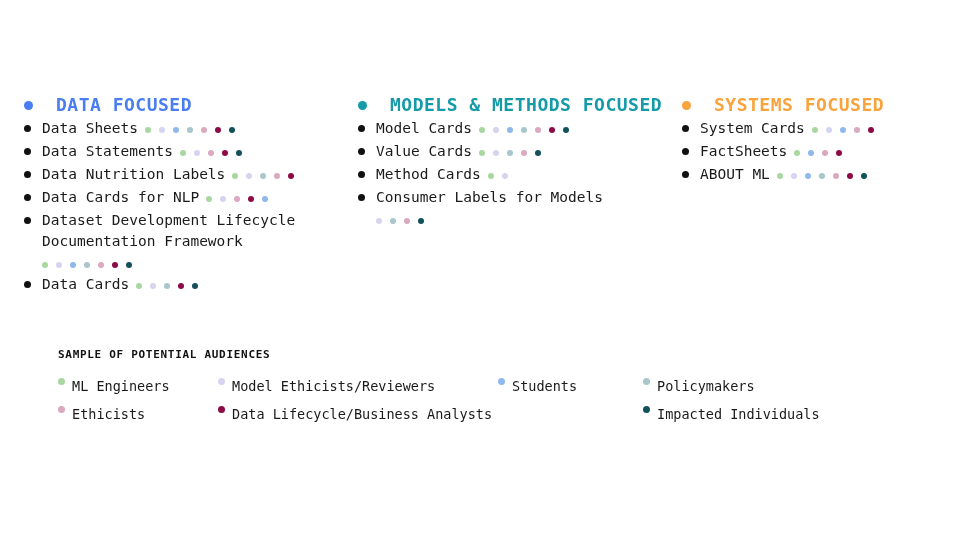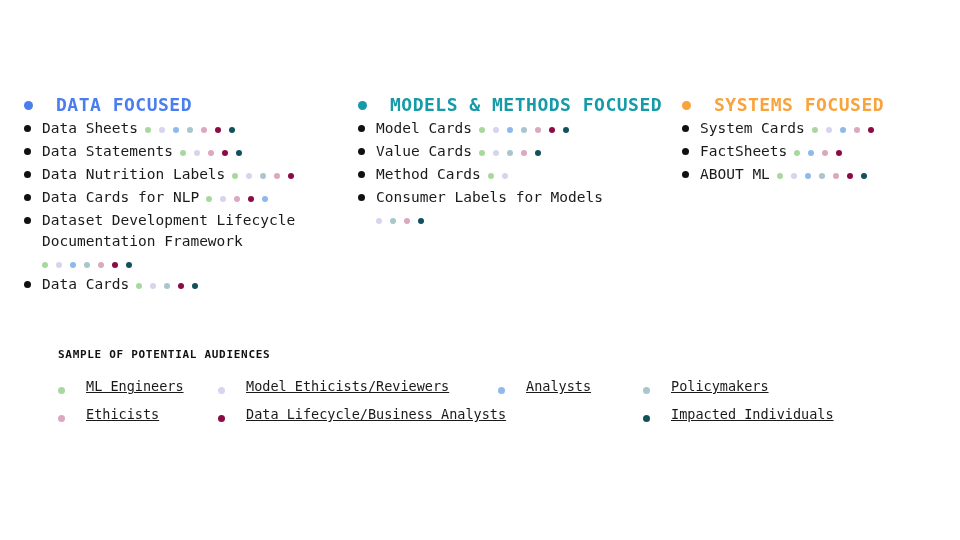--- a/index.html
+++ b/index.html
@@ -117,23 +117,22 @@
     color: #111111;
     margin-bottom: 17px;
   }
   .legend-grid {
     display: grid;
     grid-template-columns: 160px 280px 145px 240px;
     row-gap: 12px;
   }
   .legend-item {
     display: flex;
-    align-items: flex-end;
-    gap: 21px;
-    text-decoration: underline;
+    align-items: flex-start;
+    gap: 7px;
   }
   .legend-dot {
     width: 7px;
     height: 7px;
     border-radius: 50%;
     flex: 0 0 auto;
   }
   .legend-label {
     font-size: 13.5px;
     color: #1a1a1a;
@@ -232,21 +231,21 @@
       <div class="legend-item">
         <span class="legend-dot" style="background: rgb(168, 216, 160);"></span>
         <span class="legend-label">ML Engineers</span>
       </div>
       <div class="legend-item">
         <span class="legend-dot" style="background: rgb(214, 212, 239);"></span>
         <span class="legend-label">Model Ethicists/Reviewers</span>
       </div>
       <div class="legend-item">
         <span class="legend-dot" style="background: rgb(143, 184, 236);"></span>
-        <span class="legend-label">Analysts</span>
+        <span class="legend-label">Students</span>
       </div>
       <div class="legend-item">
         <span class="legend-dot" style="background: rgb(168, 198, 203);"></span>
         <span class="legend-label">Policymakers</span>
       </div>
       <div class="legend-item">
         <span class="legend-dot" style="background: rgb(219, 168, 192);"></span>
         <span class="legend-label">Ethicists</span>
       </div>
       <div class="legend-item">

